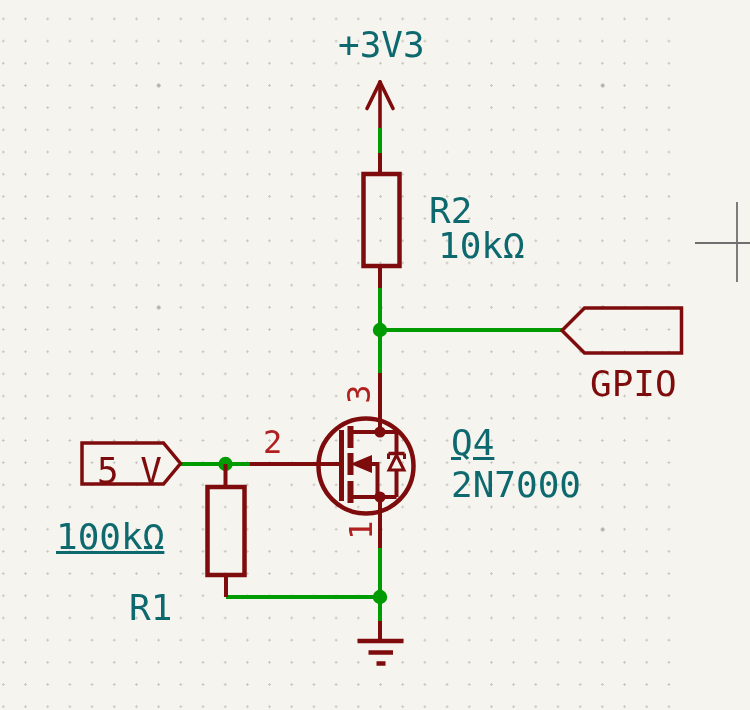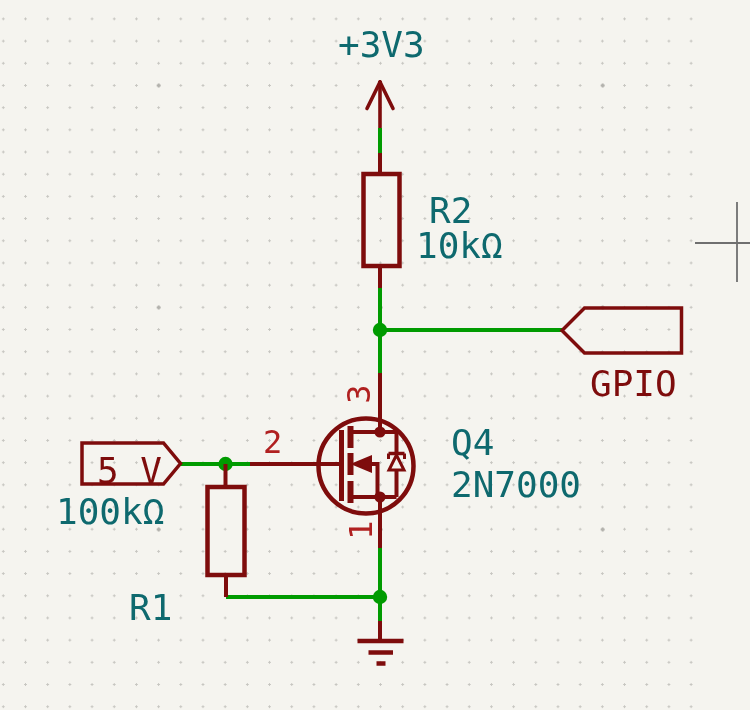--- a/index.html
+++ b/index.html
@@ -11,21 +11,20 @@
   }
   .canvas {
     position: relative;
     width: 688px; height: 710px;
     background-color: #F5F4EF;
     background-image:
       radial-gradient(circle, #B3B2AD 1.9px, rgba(0,0,0,0) 2.1px),
       radial-gradient(circle, #C7C6C1 1.15px, rgba(0,0,0,0) 1.35px);
     background-size: 222px 222px, 22.2px 22.2px;
     background-position: 47.7px -25.5px, -7.8px 7.8px;
-    padding-left: 16px;
   }
   .canvas > svg { position: absolute; left: 0; top: 0; }
   .sch-text {
     position: absolute;
     font-size: 36px;
     line-height: 36px;
     color: #0E696E;
     white-space: pre;
     letter-spacing: 0px;
   }
@@ -121,28 +120,28 @@
 
     <g stroke="#6F6F6F" stroke-width="1.8">
       <path d="M737 202 V282"></path>
       <path d="M695 243 H750"></path>
     </g>
   </svg>
 
   <div class="sch-text" style="left:338px; top:27px;">+3V3</div>
 
   <div class="sch-text" style="left:429px; top:181px;margin-top:12px;">R2</div>
-  <div class="sch-text" style="left:416px; top:228px;">10kΩ</div>
+  <div class="sch-text" style="left:438px; top:228px;">10kΩ</div>
 
   <div class="sch-text sch-red" style="left:590px; top:318px;margin-top:48px;">GPIO</div>
 
   <div class="sch-text sch-red" style="left:97px; top:453px;text-align:center;">5 V</div>
 
-  <div class="sch-text" style="left:451px; top:425px;">Q4</div>
+  <div class="sch-text" style="left:451px; top:425px;text-decoration:underline;">Q4</div>
   <div class="sch-text" style="left:451px; top:467px;">2N7000</div>
 
-  <div class="sch-text" style="left:56px; top:494px;">100kΩ</div>
+  <div class="sch-text" style="left:56px; top:519px;text-decoration:underline;">100kΩ</div>
   <div class="sch-text" style="left:129px; top:564px;margin-top:26px;">R1</div>
 
   <div class="pin-num rot" style="left:359px; top:394px;">3</div>
   <div class="pin-num" style="left:263px; top:426px;">2</div>
   <div class="pin-num rot" style="left:361px; top:530px;">1</div>
 </div>
 
 </body></html>

